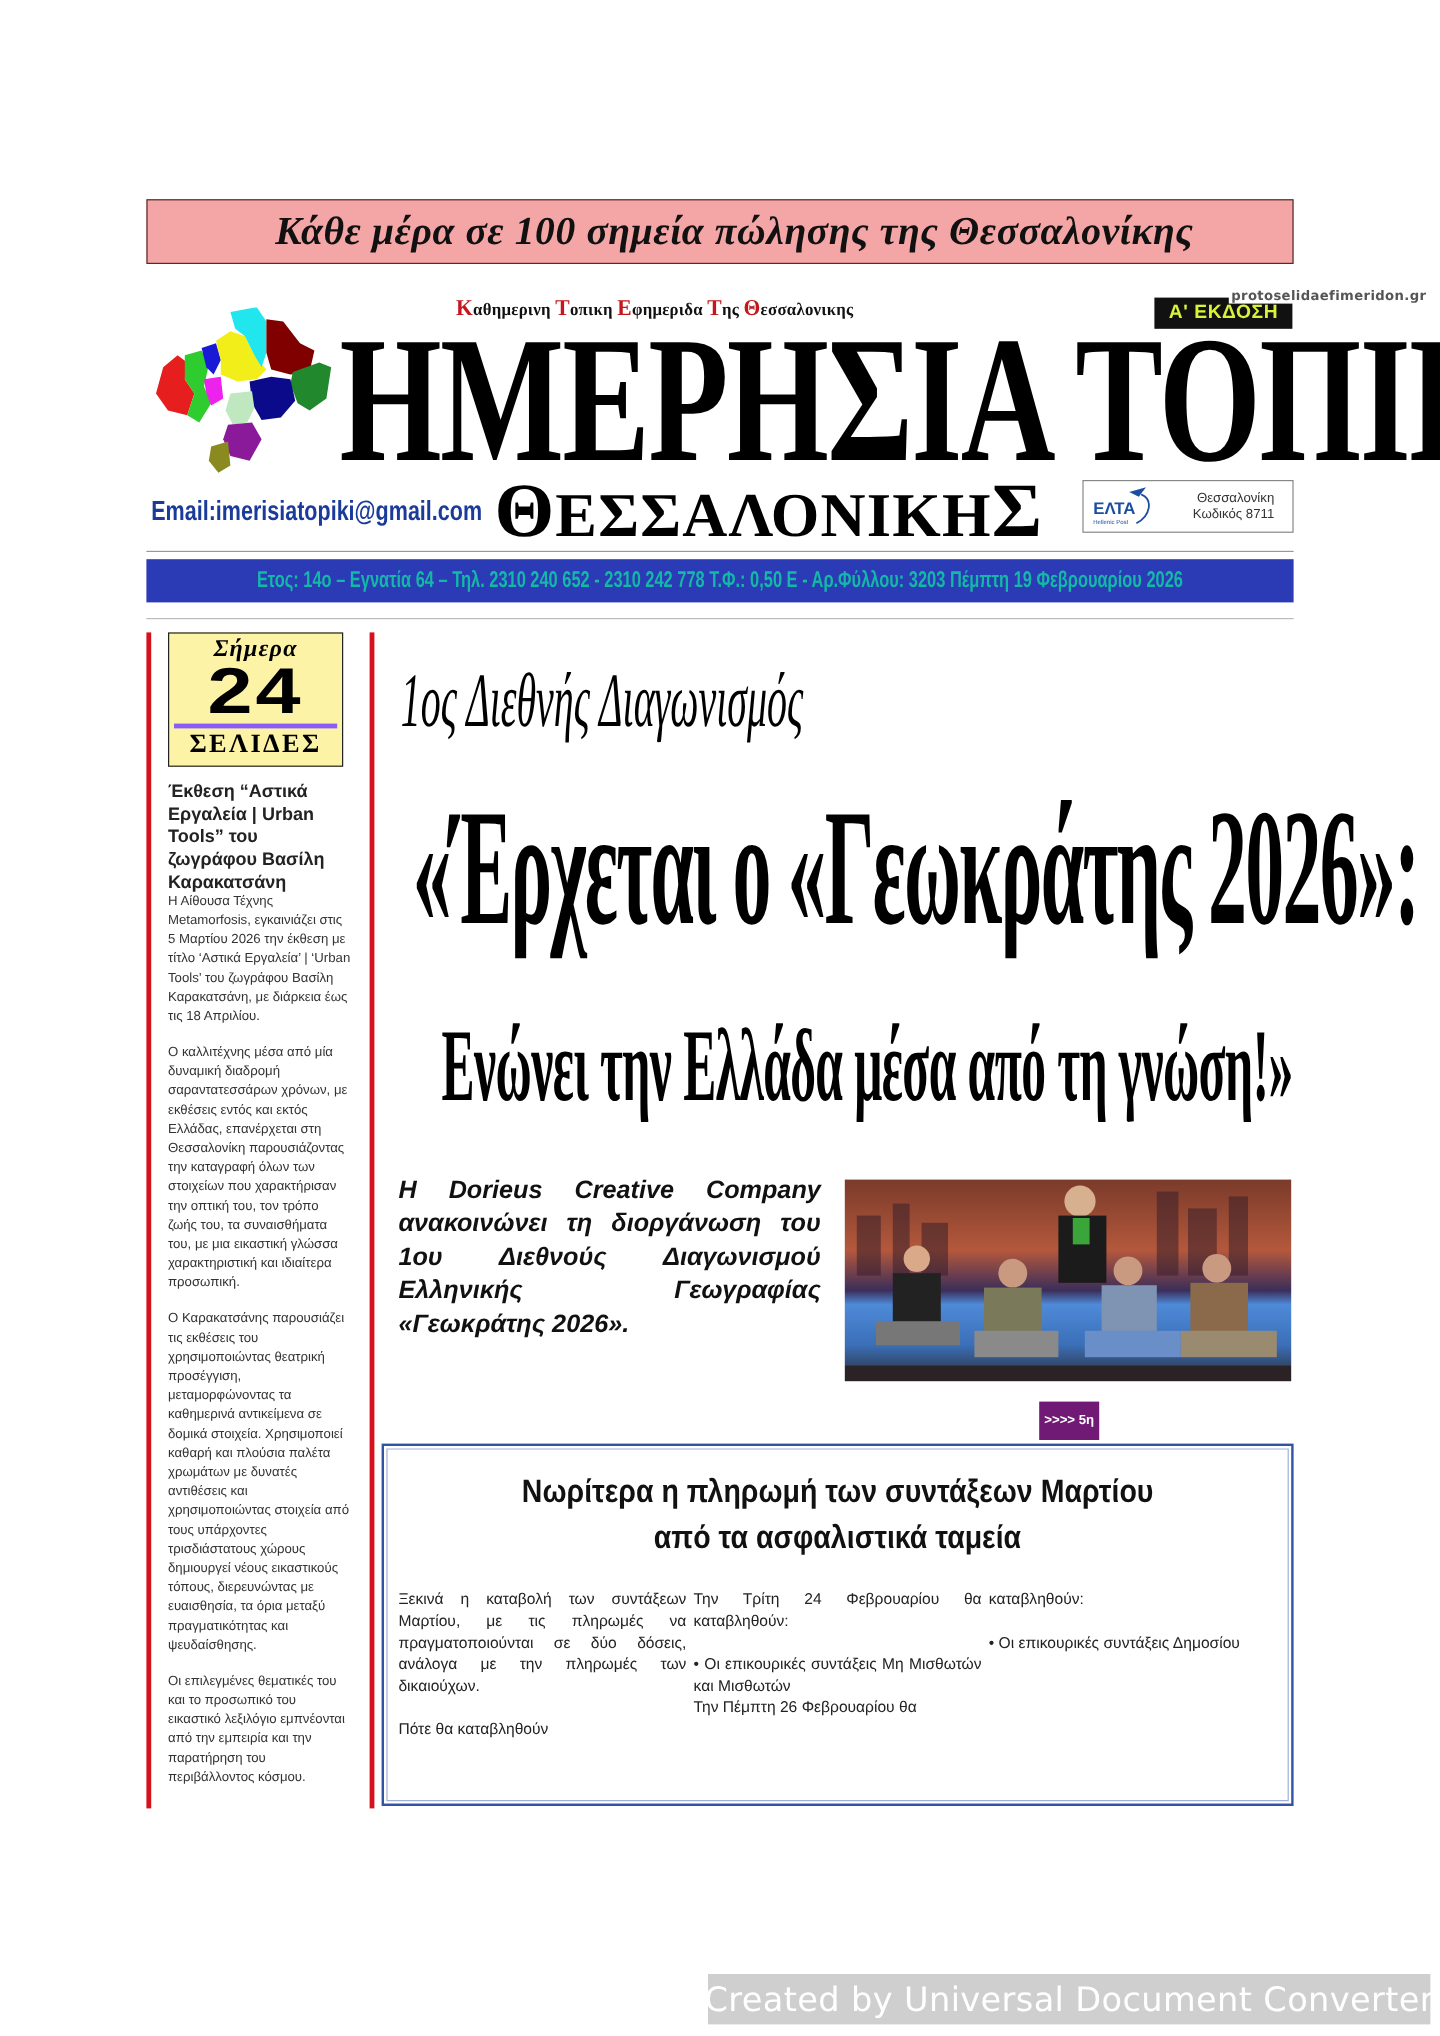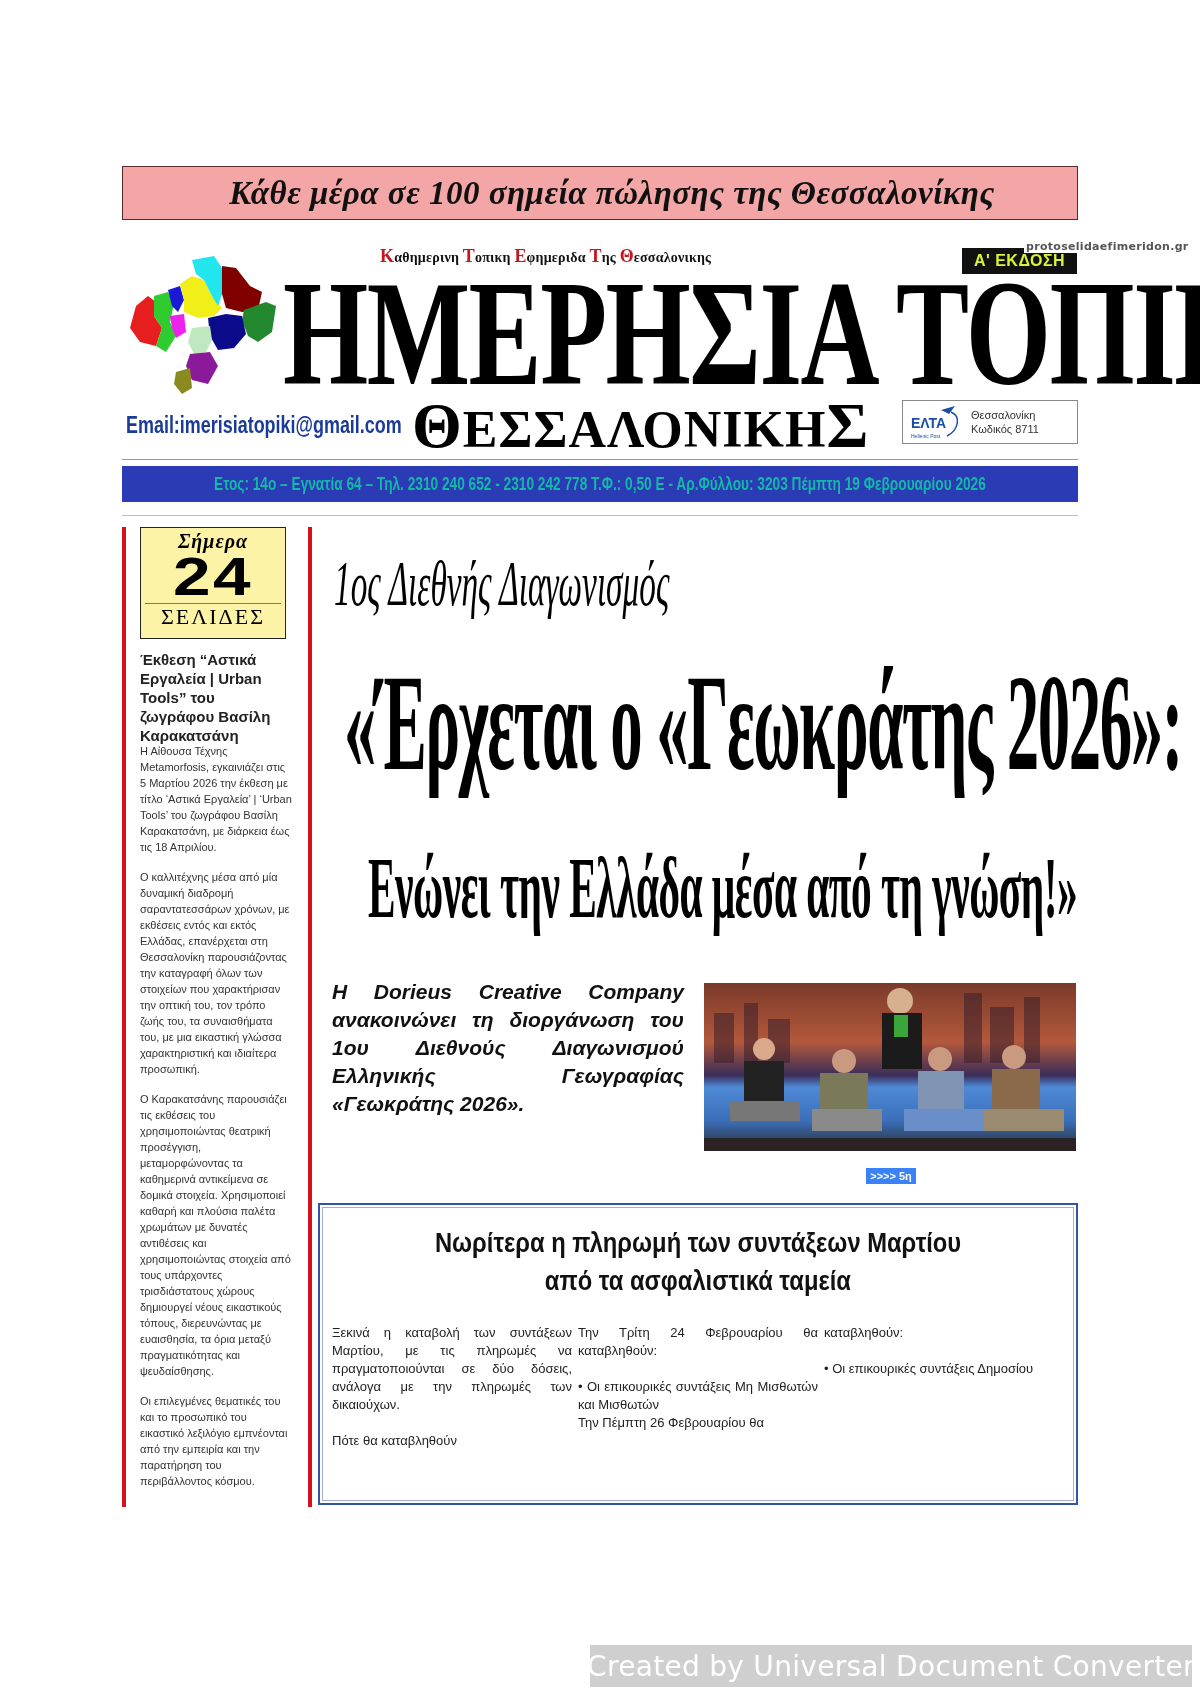--- a/index.html
+++ b/index.html
@@ -45,21 +45,21 @@
     left: 126px; top: 412px; color: #1b3b9a; font-size: 23px; font-weight: bold;
     transform-origin: left top; transform: scaleX(0.78); white-space: nowrap;
   }
   .city {
     left: 412px; top: 396px; font-family: "Liberation Serif", serif; font-weight: bold;
     font-size: 52px; line-height: 60px; white-space: nowrap; letter-spacing: 1px;
   }
   .city .big { font-size: 64px; }
   .elta-box {
     left: 902px; top: 400px; width: 176px; height: 44px; border: 1px solid #888;
-    box-sizing: border-box; display: flex; align-items: center; padding-left: 8px; gap: 4px;
+    box-sizing: border-box; display: flex; align-items: center; padding-left: 8px; gap: 27px; text-align: right;
   }
   .elta-logo { width: 56px; height: 36px; position: relative; }
   .elta-logo .txt { position: absolute; left: 0; bottom: 9px; color: #1b4ea0; font-weight: bold; font-size: 14px; }
   .elta-logo .sub { position: absolute; left: 0; bottom: 1px; color: #1b4ea0; font-size: 5px; }
   .elta-info { font-size: 11px; color: #333; line-height: 14px; }
 
   .hr-gray { left: 122px; top: 459px; width: 956px; height: 1px; background: #999; }
   .infobar {
     left: 122px; top: 466px; width: 956px; height: 36px; background: #2b3ab5;
     display: flex; align-items: center; justify-content: center; color: #14b8a6;
@@ -70,21 +70,21 @@
 
   
   .vline-red { width: 4px; background: #d4111c; }
   .pages-box {
     left: 140px; top: 527px; width: 146px; height: 112px; background: #fcf3a6;
     border: 1.5px solid #222; box-sizing: border-box; text-align: center;
     font-family: "Liberation Serif", serif;
   }
   .pages-box .today { font-size: 20px; font-weight: bold; font-style: italic; line-height: 22px; margin-top: 2px; letter-spacing: 1px; }
   .pages-box .num { font-family: "Liberation Sans", sans-serif; font-size: 54px; font-weight: 900; line-height: 48px; letter-spacing: 2px; transform: scaleX(1.25); }
-  .pages-box .pg { font-size: 22px; font-weight: normal; line-height: 26px; letter-spacing: 2px; border-top: 1px solid #8b5cf6; margin: 3px 4px 0; }
+  .pages-box .pg { font-size: 22px; font-weight: bold; line-height: 26px; letter-spacing: 2px; border-top: 4px solid #8b5cf6; margin: 3px 4px 0; }
   .side-title {
     left: 140px; top: 650px; width: 150px; font-weight: bold; font-size: 15px; line-height: 19px; color: #222;
   }
   .side-body {
     left: 140px; top: 743px; width: 152px; font-size: 11px; line-height: 16px; color: #333;
   }
   .side-body p { margin: 0 0 14px 0; }
 
   
   .kicker {
@@ -104,21 +104,21 @@
   }
   .lede {
     left: 332px; top: 978px; width: 352px; font-weight: bold; font-style: italic;
     font-size: 21px; line-height: 28px; text-align: justify; color: #111;
   }
   .photo {
     left: 704px; top: 983px; width: 372px; height: 168px; overflow: hidden;
     background: linear-gradient(180deg, #7a3b2a 0%, #b4583c 35%, #3b2e5a 55%, #4e8ad8 62%, #3b6fb8 82%, #2a2a30 100%);
   }
   .more-link {
-    left: 866px; top: 1168px; width: 50px; height: 16px; background: #3b82f6; color: #fff;
+    left: 866px; top: 1168px; width: 50px; height: 32px; background: #701a75; color: #fff;
     font-size: 11px; font-weight: bold; display: flex; align-items: center; justify-content: center;
   }
 
   
   .box {
     left: 318px; top: 1203px; width: 760px; height: 302px; border: 2px solid #3353a5;
     box-sizing: border-box; box-shadow: inset 0 0 0 2px #fff, inset 0 0 0 3px #9fb0d9;
   }
   .box-title {
     left: 318px; top: 1224px; width: 760px; text-align: center; font-weight: bold;

